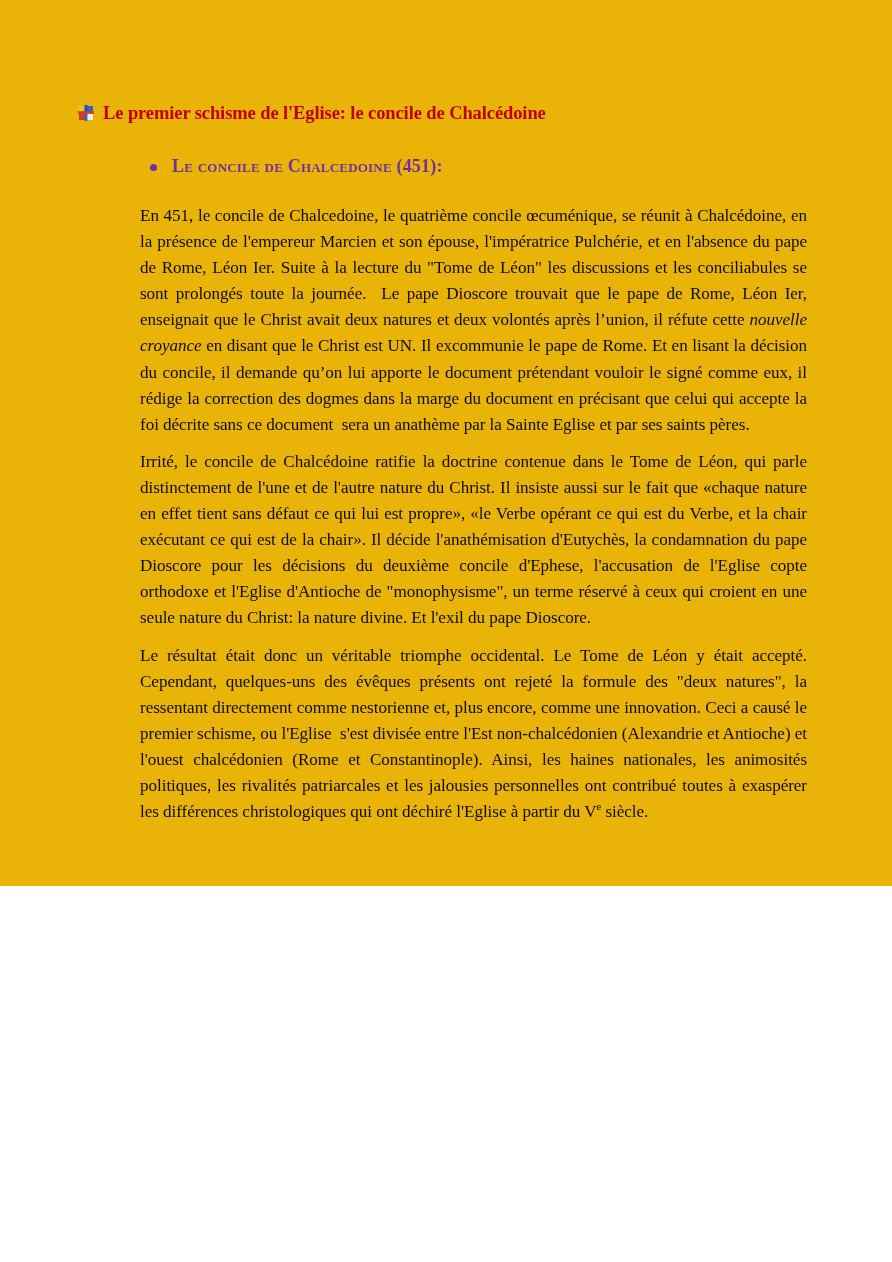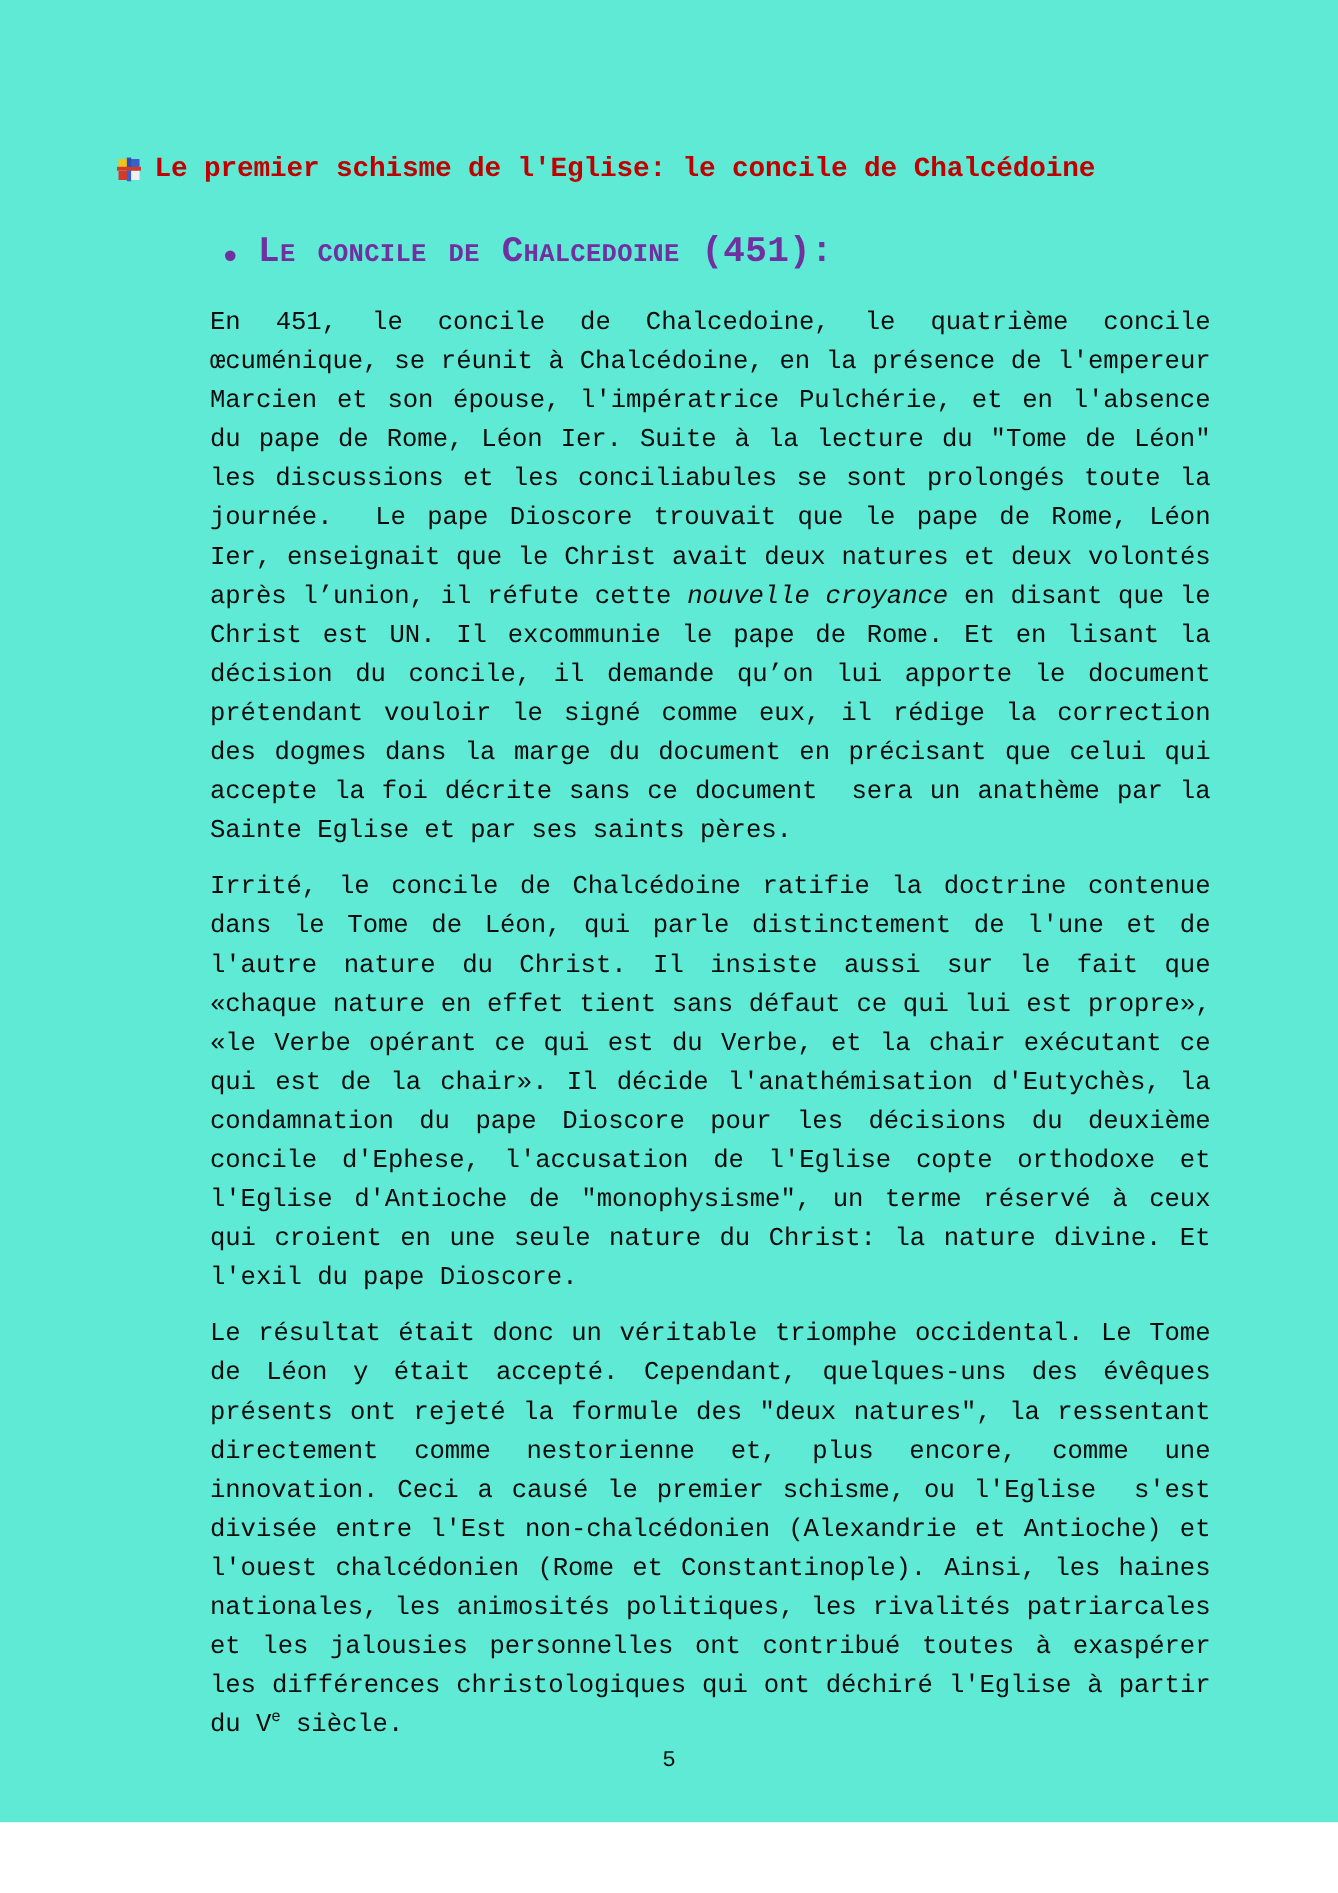--- a/index.html
+++ b/index.html
@@ -5,24 +5,24 @@
 <style>
   html, body {
     margin: 0;
     padding: 0;
     background: #ffffff;
   }
 
   .page {
     position: relative;
     width: 892px;
-    height: 1215px;
-    background: #5eead4;
+    height: 886px;
+    background: #eab308;
     overflow: hidden;
-    font-family: Liberation Mono, monospace;
+    font-family: Liberation Serif, serif;
     -webkit-font-smoothing: antialiased;
   }
 
   
   .doc-heading {
     position: absolute;
     left: 78px;
     top: 104px;
     display: flex;
     align-items: center;
@@ -60,21 +60,21 @@
     height: 7px;
     border-radius: 50%;
     background: #7030A0;
     flex: 0 0 7px;
     margin-right: 15px;
     margin-top: 2px;
   }
 
   .sub-heading-text {
     color: #7030A0;
-    font-size: 24px;
+    font-size: 18px;
     font-weight: bold;
     font-variant: small-caps;
     letter-spacing: 0.2px;
     line-height: 1;
   }
 
   
   .body-block {
     position: absolute;
     left: 140px;

